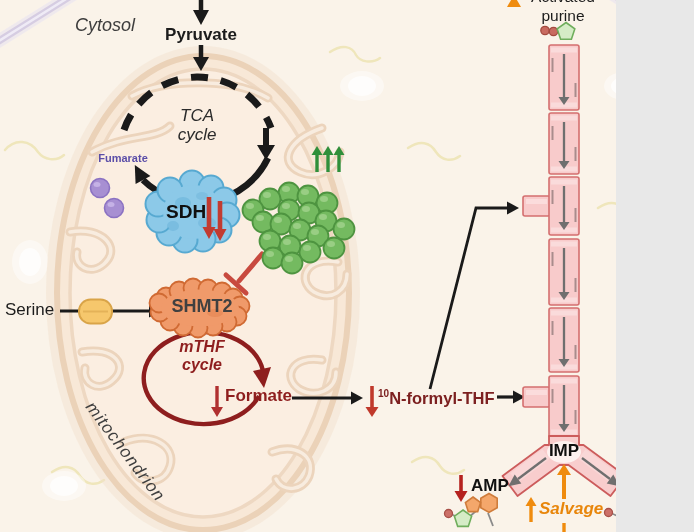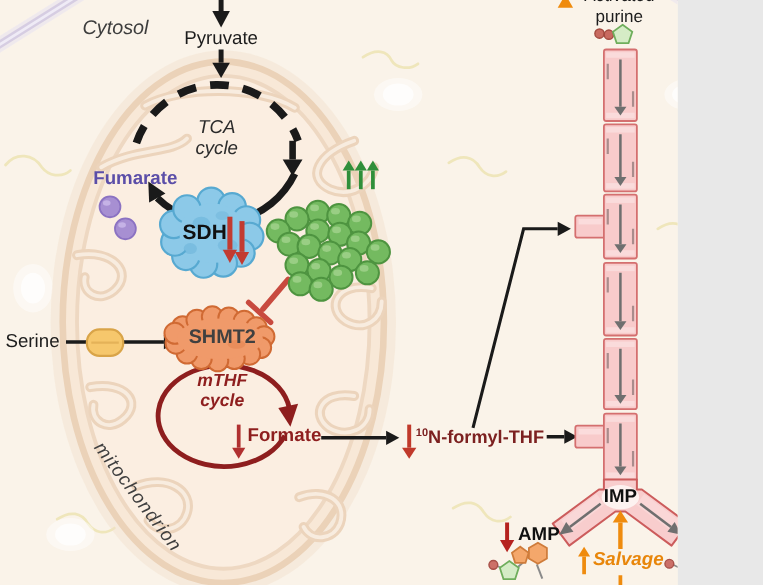--- a/index.html
+++ b/index.html
@@ -4,23 +4,23 @@
 <style>
   html,body{margin:0;padding:0;background:#e8e8e8;}
   .canvas{
     position:relative;width:616px;height:532px;overflow:hidden;
     background:#faf3e9;font-family:"Liberation Sans",sans-serif;
   }
   .canvas svg{position:absolute;left:0;top:0;}
   .lbl{position:absolute;white-space:nowrap;z-index:5;color:#1c1c1c;}
   .ctr{transform:translateX(-50%);text-align:center;}
   .lbl-cytosol{left:75px;top:15px;font-size:18px;font-style:italic;font-weight:500;color:#3d3d3d;}
-  .lbl-pyruvate{left:201px;top:25px;font-size:17px;font-weight:400;}
+  .lbl-pyruvate{left:201px;top:25px;font-size:17px;font-weight:700;}
   .lbl-tca{left:197px;top:106px;font-size:17px;font-style:italic;font-weight:500;line-height:19px;color:#2b2b2b;}
-  .lbl-fumarate{left:123px;top:152px;font-size:17px;font-weight:600;color:#5b4ea8;}
+  .lbl-fumarate{left:123px;top:152px;font-size:11px;font-weight:600;color:#5b4ea8;}
   .lbl-succinate{left:228px;top:151px;font-size:17px;font-weight:700;color:#399141;}
   .lbl-sdh{left:166px;top:201px;font-size:19px;font-weight:800;color:#101010;}
   .lbl-serine{left:5px;top:300px;font-size:17px;font-weight:500;}
   .lbl-shmt2{left:202px;top:296px;font-size:18px;font-weight:800;color:#404040;}
   .lbl-mthf{left:202px;top:338px;font-size:16px;font-style:italic;font-weight:600;line-height:18px;color:#8e1e1e;}
   .lbl-formate{left:225px;top:386px;font-size:17px;font-weight:600;color:#8e1e1e;}
   .lbl-mito{left:97px;top:398px;font-size:17px;font-style:italic;color:#3f3f3f;letter-spacing:1px;
     transform:rotate(53deg);transform-origin:left top;}
   .lbl-formyl{left:378px;top:388px;font-size:16.5px;font-weight:600;color:#7c2020;}
   .lbl-formyl sup{font-size:10px;}

